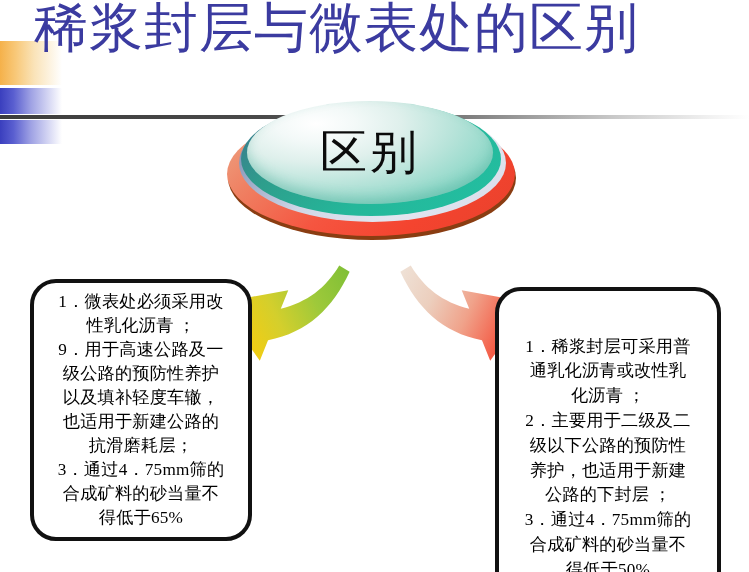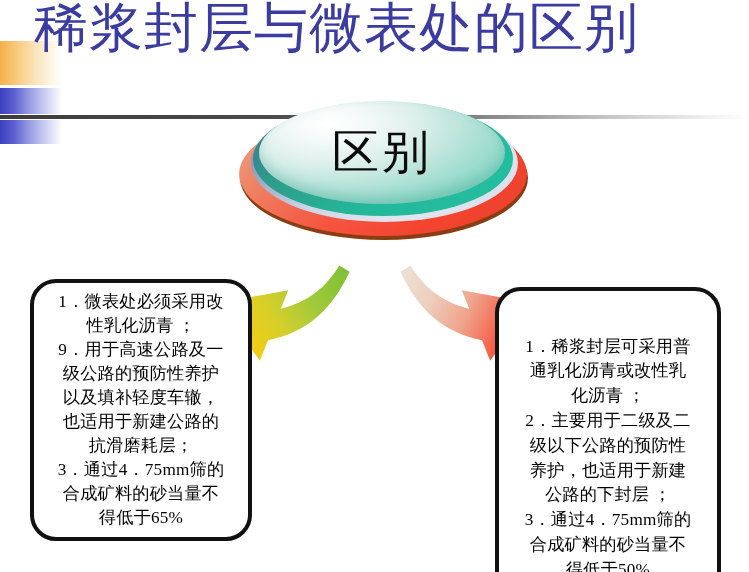--- a/index.html
+++ b/index.html
@@ -59,21 +59,21 @@
     line-height: 1.12;
     color: #3b3ba0;
     letter-spacing: 1px;
     white-space: nowrap;
     font-family: "Liberation Serif", "DejaVu Serif", serif;
   }
 
   
   #hero-shape {
     position: absolute;
-    left: 232px;
+    left: 220px;
     top: 98px;
     width: 300px;
     height: 150px;
   }
   .ellipse-layer {
     position: absolute;
     border-radius: 50%;
   }
   
   #ellipse-rim {

